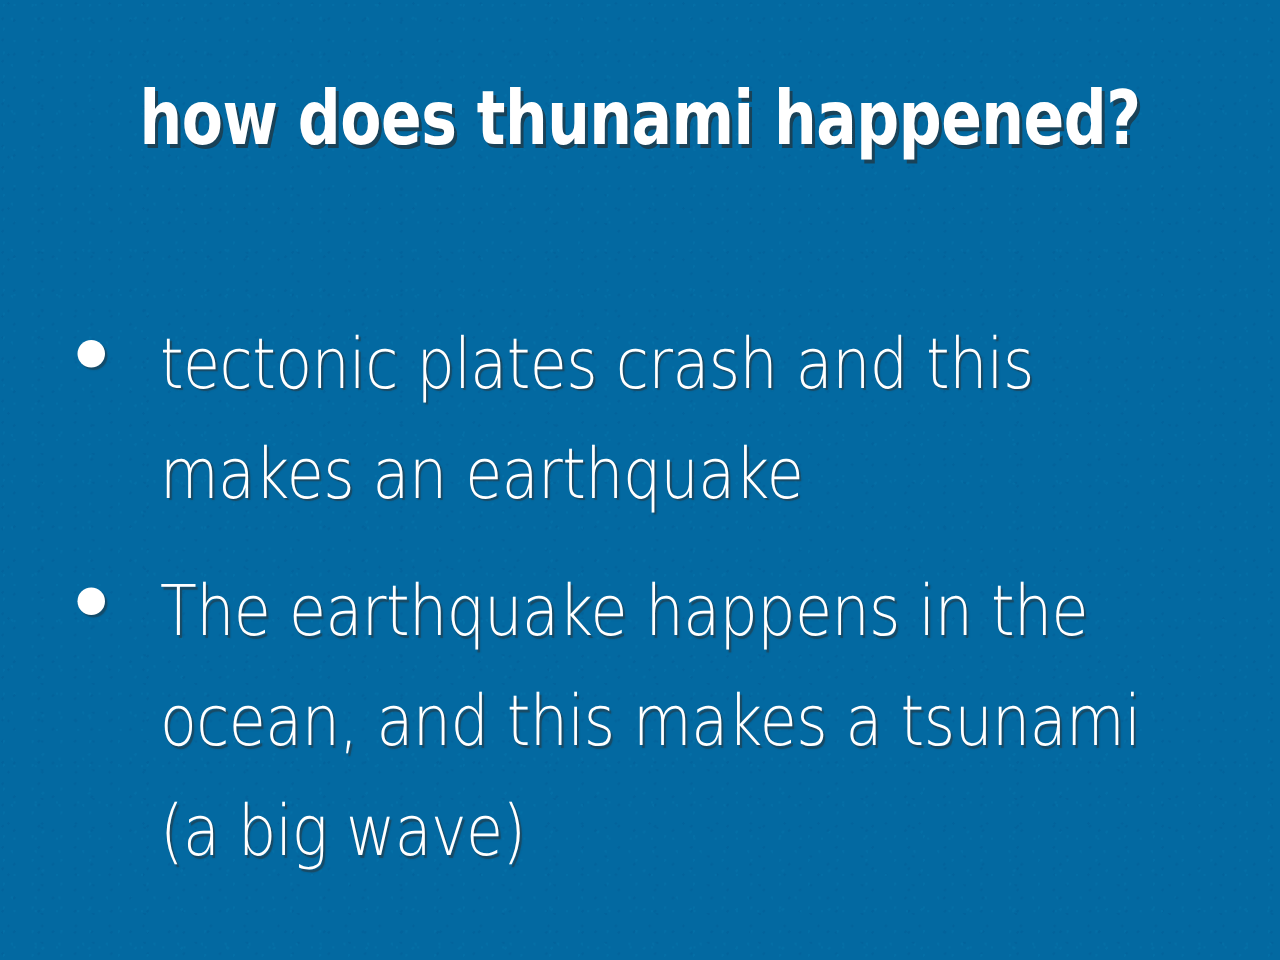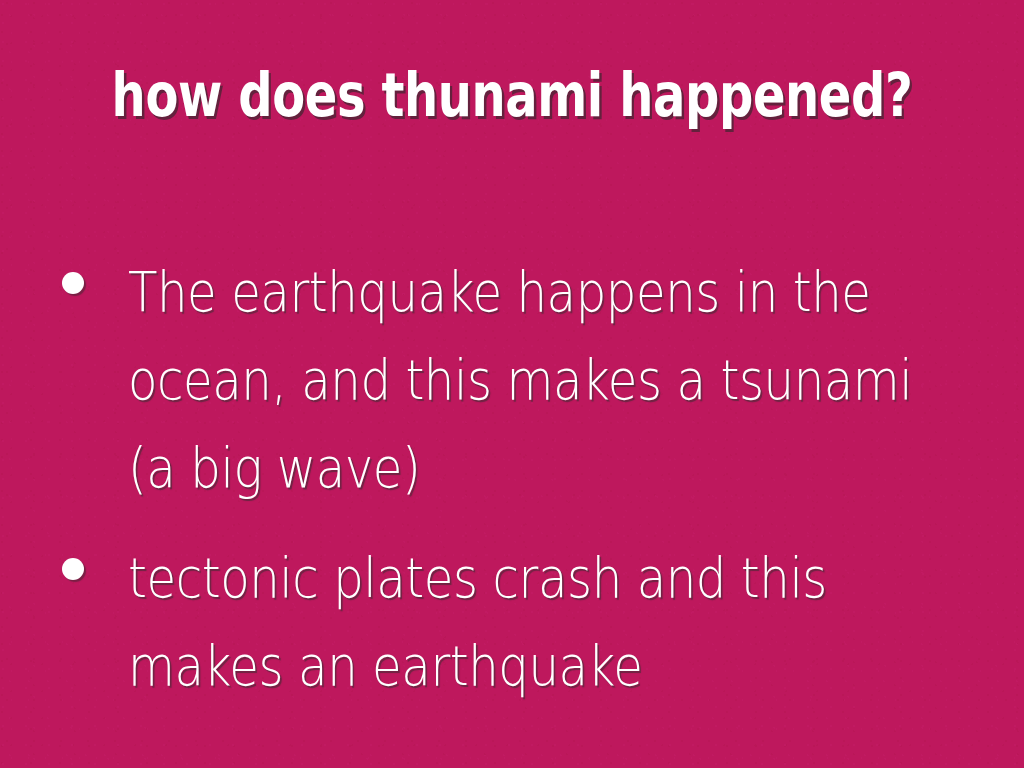--- a/index.html
+++ b/index.html
@@ -13,21 +13,21 @@
     overflow: hidden;
     background: #7b7b79;
     font-family: "Liberation Sans", sans-serif;
   }
 
   
   .slide {
     position: relative;
     width: 1024px;
     height: 768px;
-    background-color: #be185d;
+    background-color: #0369a1;
     overflow: hidden;
   }
 
   
   .slide-noise {
     position: absolute;
     inset: 0;
     pointer-events: none;
     opacity: .055;
     background-image:
@@ -112,22 +112,22 @@
 <div class="slide">
 
   <div class="slide-noise"></div>
 
   <h1 class="slide-title">how does thunami happened?</h1>
 
   <ul class="bullet-list">
 
     <li class="bullet-item">
       <span class="bullet-marker"></span>
-      <span class="bullet-text">The earthquake happens in the ocean, and this makes a tsunami (a big wave)</span>
+      <span class="bullet-text">tectonic plates crash and this makes an earthquake</span>
     </li>
 
     <li class="bullet-item">
       <span class="bullet-marker"></span>
-      <span class="bullet-text">tectonic plates crash and this makes an earthquake</span>
+      <span class="bullet-text">The earthquake happens in the ocean, and this makes a tsunami (a big wave)</span>
     </li>
 
   </ul>
 </div>
 
 </body></html>

